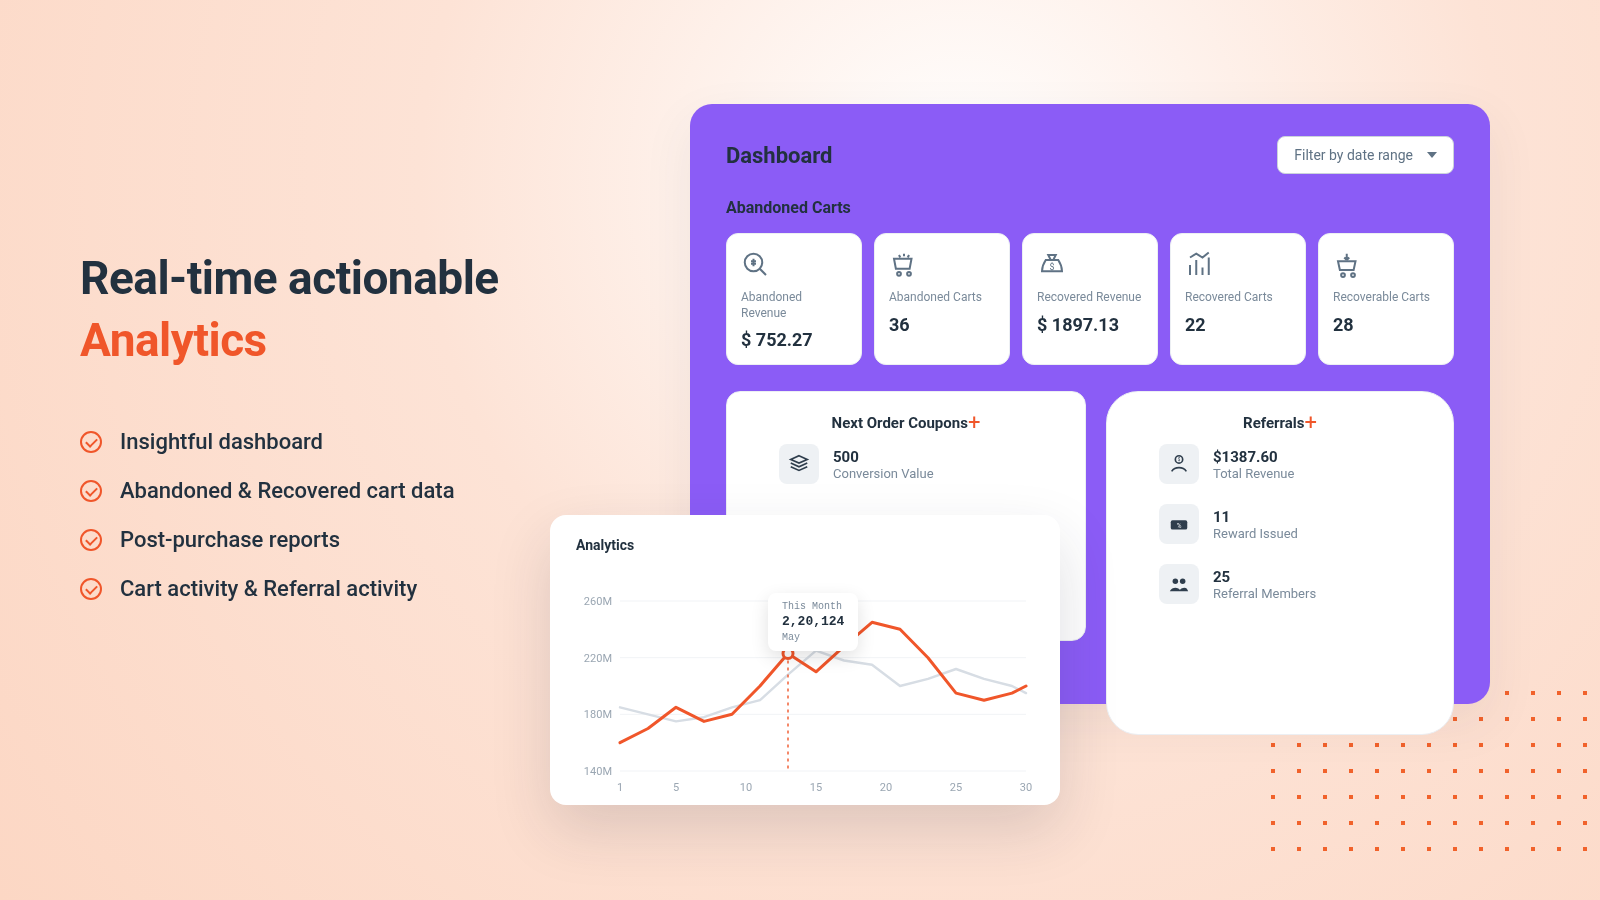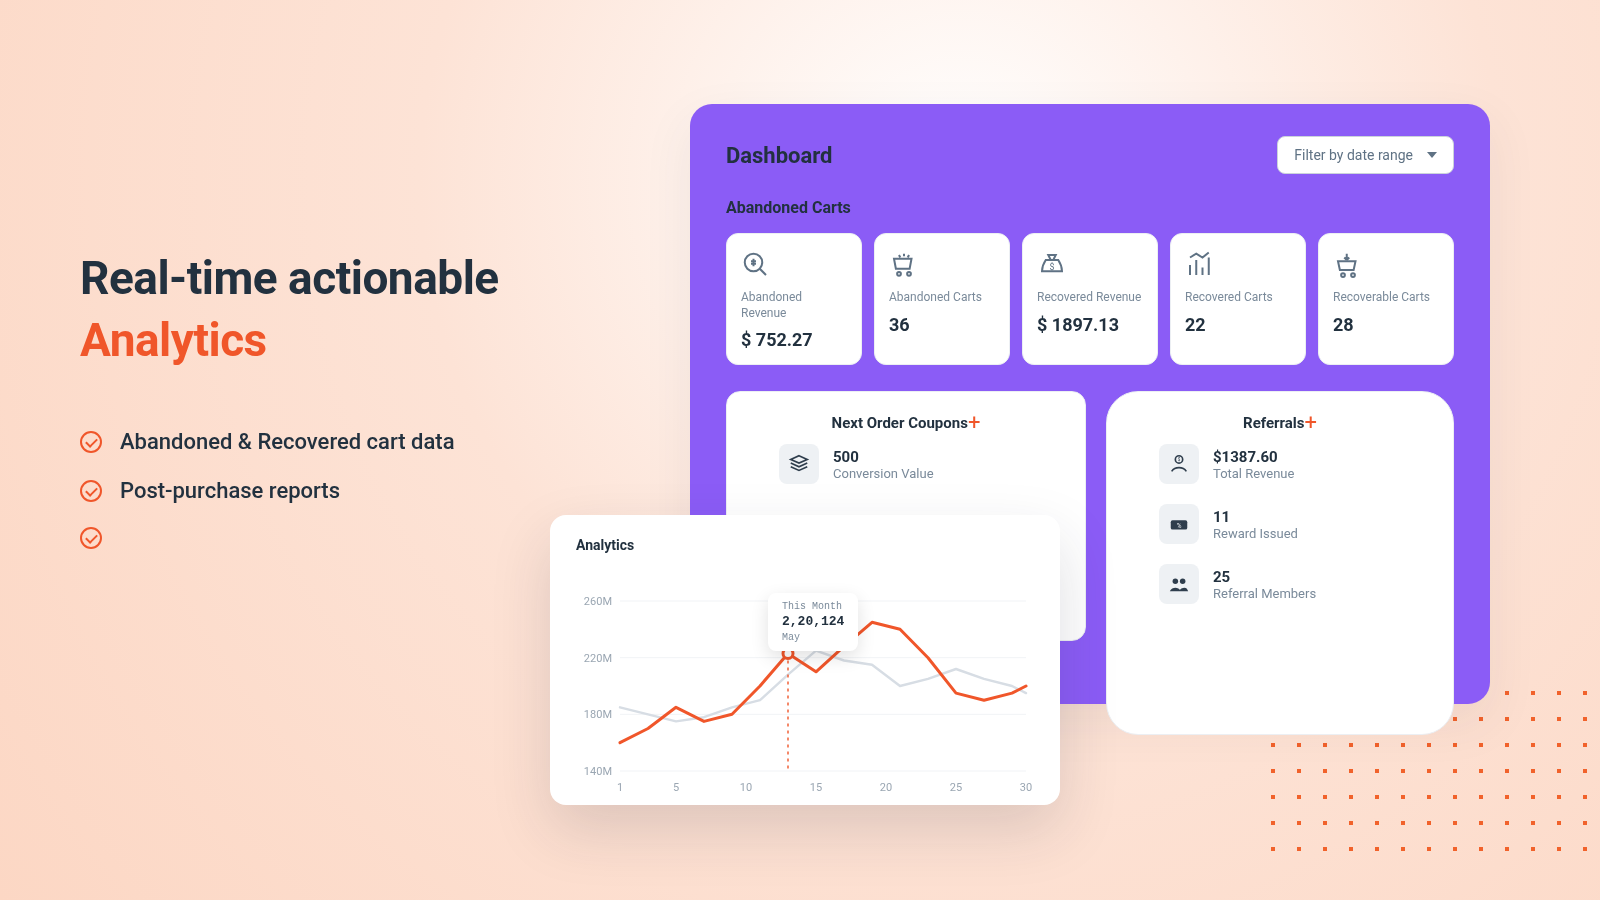--- a/index.html
+++ b/index.html
@@ -263,28 +263,33 @@
 <div class="dots"></div>
 
 <div class="left">
   <div class="headline">
     <span>Real-time actionable</span>
     <span class="headline-accent">Analytics</span>
   </div>
   <div class="features">
     <div class="feature-item">
       <span class="check-circle"></span>
+      <span>Insightful dashboard</span>
+    </div>
+    <div class="feature-item">
+      <span class="check-circle"></span>
       <span>Abandoned &amp; Recovered cart data</span>
     </div>
     <div class="feature-item">
       <span class="check-circle"></span>
       <span>Post-purchase reports</span>
     </div>
     <div class="feature-item">
       <span class="check-circle"></span>
+      <span>Cart activity &amp; Referral activity</span>
     </div>
   </div>
 </div>
 
 <div class="dashboard">
   <div class="dash-header">
     <div class="dash-title">Dashboard</div>
     <div class="filter-btn">
       <span>Filter by date range</span>
       <span class="chev"></span>

